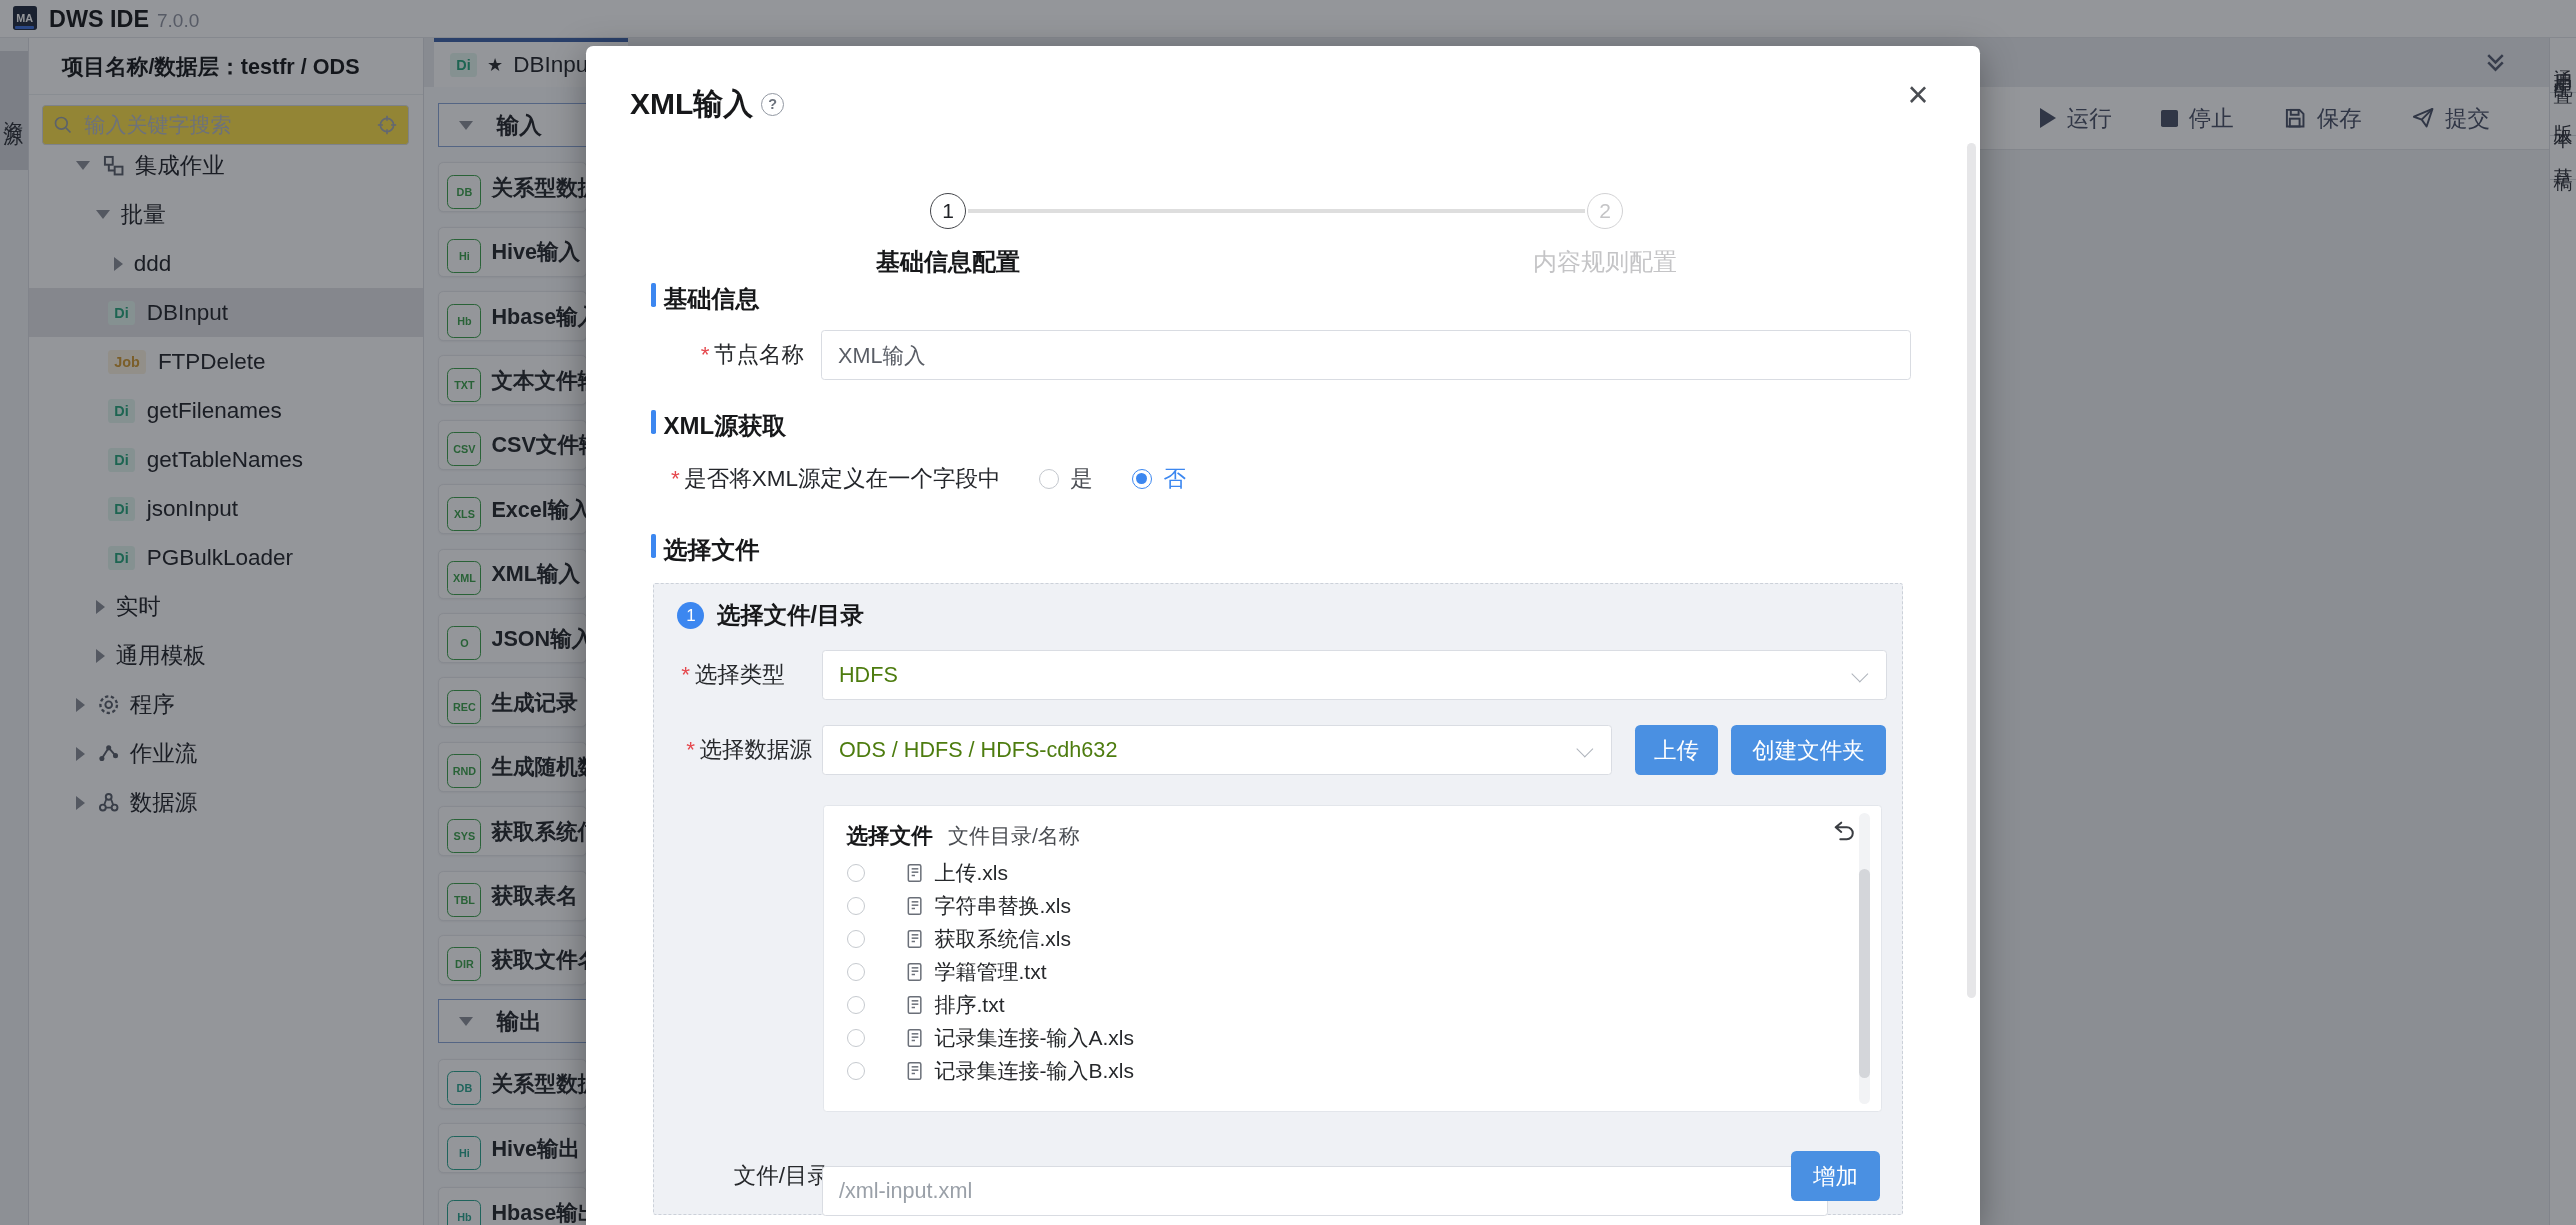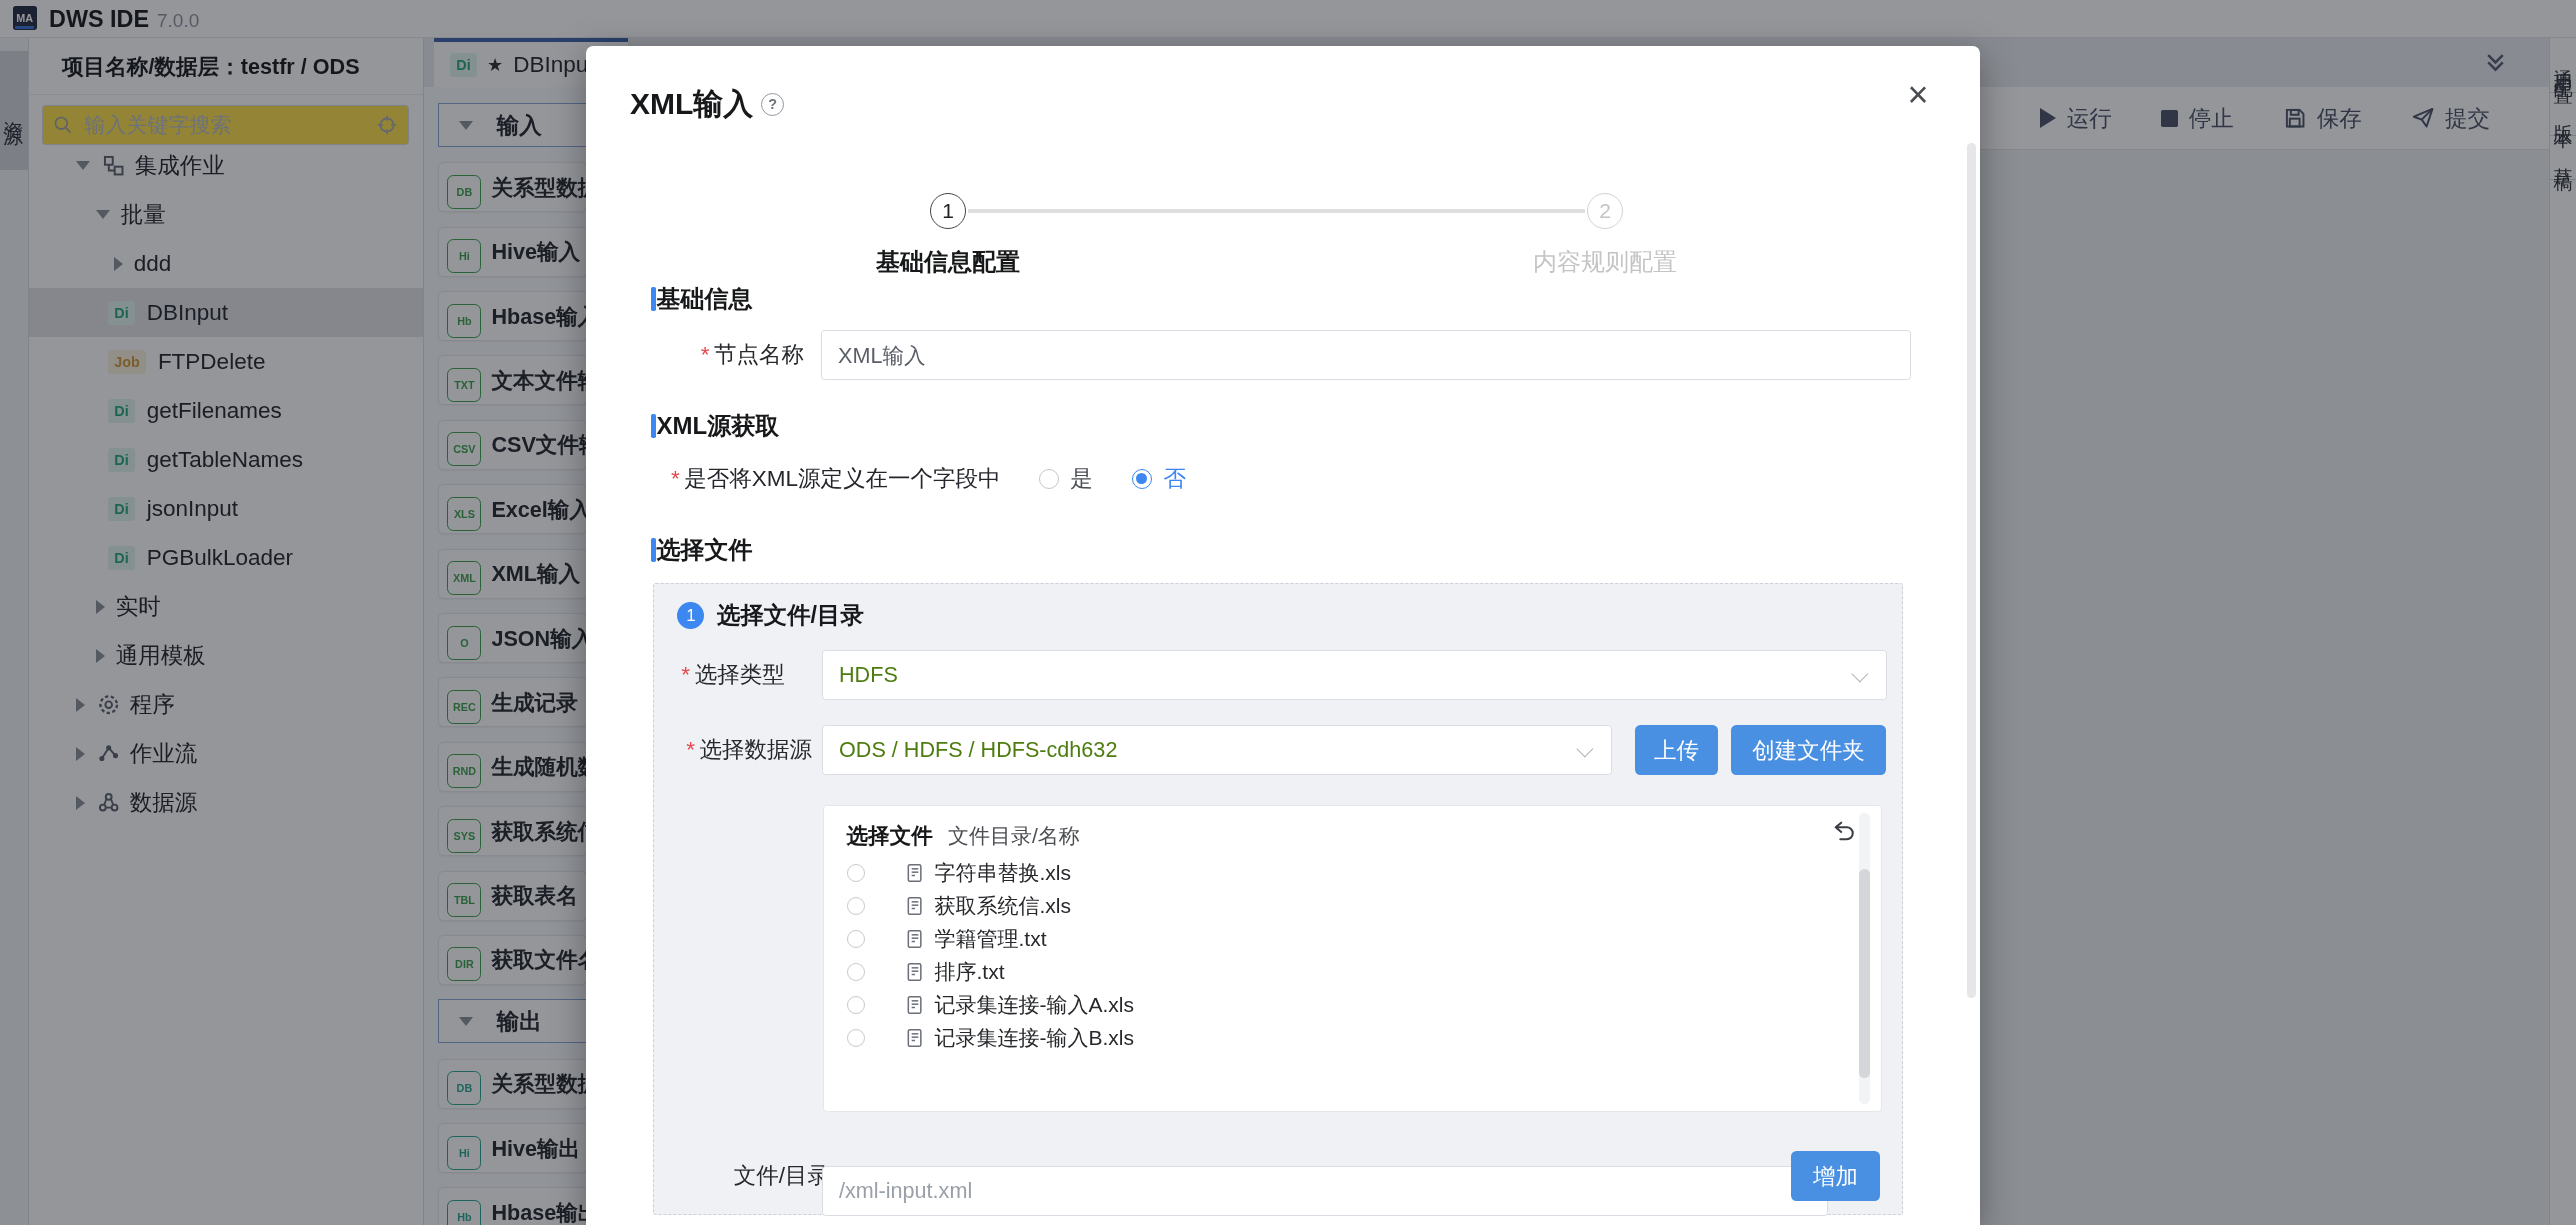--- a/index.html
+++ b/index.html
@@ -89,21 +89,21 @@
   .m-close{position:absolute;left:1312px;top:29px;width:40px;height:40px;font-size:36px;color:#4a4d52;text-align:center;line-height:40px;cursor:pointer;}
   .m-scroll{position:absolute;right:4.5px;top:97px;width:9px;height:855px;background:#e6e6e8;border-radius:5.4px;cursor:pointer;}
   .step{position:absolute;width:270px;text-align:center;}
   .step-circle{width:36px;height:36px;border-radius:50%;margin:0 auto;font-size:21px;line-height:33px;background:#fff;}
   .step-label{margin-top:17px;font-size:24px;}
   .step.active .step-circle{border:1.8px solid #43454a;color:#202226;}
   .step.active .step-label{color:#17181a;font-weight:bold;}
   .step.pending .step-circle{border:1.8px solid #d2d2d4;color:#c4c4c6;}
   .step.pending .step-label{color:#c4c4c6;}
   .step-line{position:absolute;left:382px;top:163px;width:617px;height:3.6px;background:#dedede;}
-  .m-sec{position:absolute;left:65px;display:flex;align-items:center;gap:1px;}
+  .m-sec{position:absolute;left:65px;display:flex;align-items:flex-start;gap:8px;}
   .m-sec-bar{width:4.5px;height:24px;background:var(--accent);border-radius:1.8px;}
   .m-sec-title{font-size:24px;font-weight:bold;color:#17181a;}
   .f-label{position:absolute;text-align:right;font-size:22.5px;color:#26282b;line-height:50px;white-space:nowrap;}
   .star{color:var(--required);margin-right:4.5px;}
   .f-input{position:absolute;height:50px;border:0.9px solid #d9dce2;border-radius:3.6px;font-size:21.6px;padding:0 16px;color:#5a5e66;
         background:#fff;outline:none;font-family:"Liberation Sans","DejaVu Sans",sans-serif;}
   .f-input::placeholder{color:#9aa0a8;}
   .radio-row{position:absolute;left:85px;top:418px;height:29px;display:flex;align-items:center;font-size:22.5px;}
   .radio{width:20px;height:20px;border-radius:50%;border:1.8px solid #c3c7cd;background:#fff;position:relative;cursor:pointer;flex-shrink:0;}
   .radio.on{border-color:var(--accent);}
@@ -497,20 +497,32 @@
       <div class="listbox">
         <div class="lb-h1">选择文件</div>
         <div class="lb-h2">文件目录/名称</div>
         <div class="undo">
           <svg width="24" height="24" viewBox="0 0 26 26">
               <path d="M10 4 L4 9 L10 14 M4 9 H16 a6.5 6.5 0 0 1 0 13 H9" fill="none" stroke="#3a3d42" stroke-width="2.2" stroke-linecap="round" stroke-linejoin="round"></path>
             </svg>
         </div>
         <div class="lb-rows">
 
+            <div class="lb-row">
+              <span class="lb-radio"></span>
+              <span class="doc-ic">
+                <svg width="20" height="20" viewBox="0 0 24 24">
+                  <rect x="4" y="2" width="15" height="20" rx="2" fill="none" stroke="#6a6f78" stroke-width="1.8"></rect>
+                  <line x1="8" y1="7" x2="16" y2="7" stroke="#6a6f78" stroke-width="1.8"></line>
+                  <line x1="8" y1="11" x2="16" y2="11" stroke="#6a6f78" stroke-width="1.8"></line>
+                  <line x1="8" y1="15" x2="12" y2="15" stroke="#6a6f78" stroke-width="1.8"></line>
+                </svg>
+              </span>
+              <span class="lb-name">上传.xls</span>
+            </div>
 
             <div class="lb-row">
               <span class="lb-radio"></span>
               <span class="doc-ic">
                 <svg width="20" height="20" viewBox="0 0 24 24">
                   <rect x="4" y="2" width="15" height="20" rx="2" fill="none" stroke="#6a6f78" stroke-width="1.8"></rect>
                   <line x1="8" y1="7" x2="16" y2="7" stroke="#6a6f78" stroke-width="1.8"></line>
                   <line x1="8" y1="11" x2="16" y2="11" stroke="#6a6f78" stroke-width="1.8"></line>
                   <line x1="8" y1="15" x2="12" y2="15" stroke="#6a6f78" stroke-width="1.8"></line>
                 </svg>

